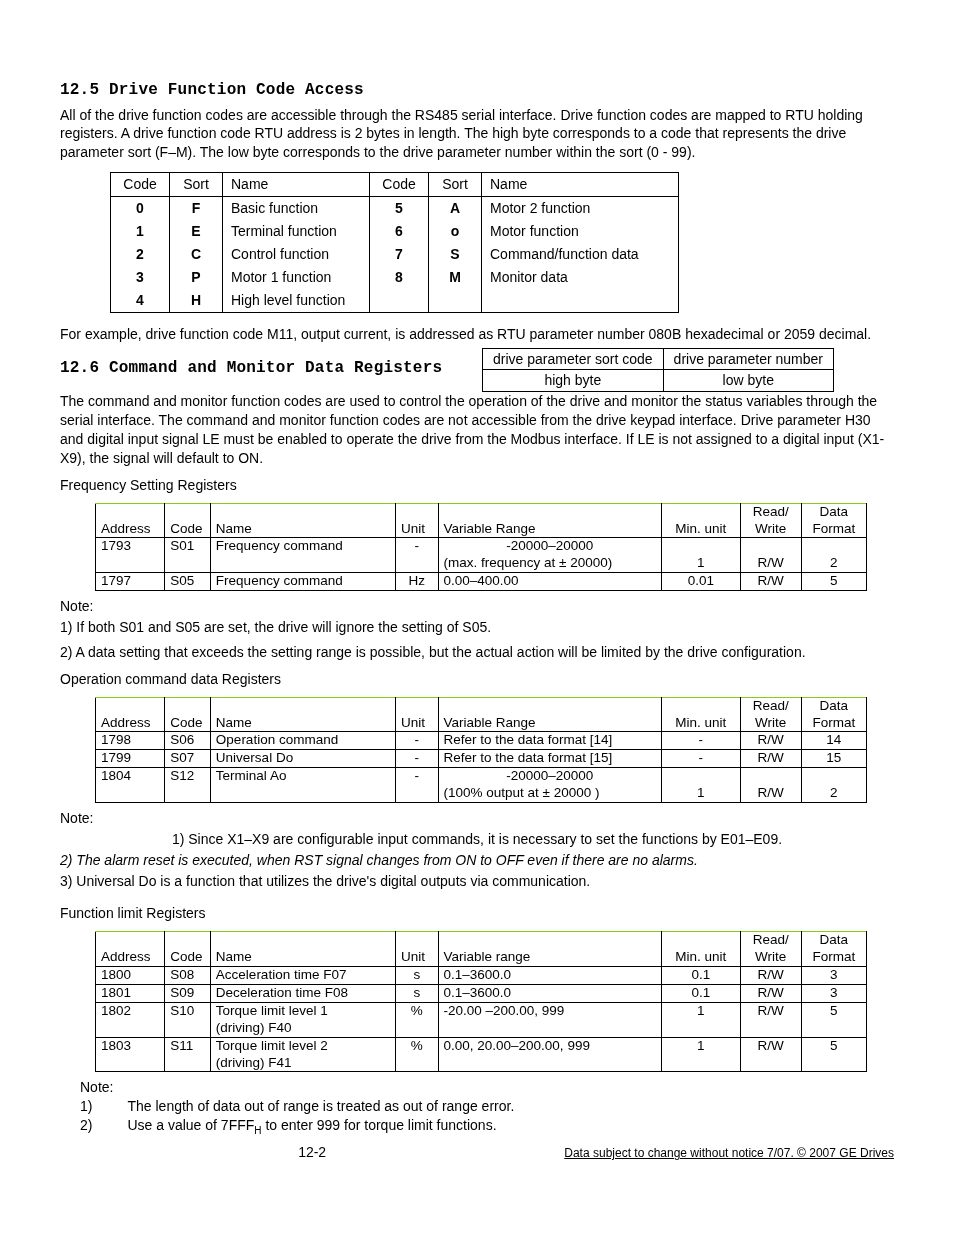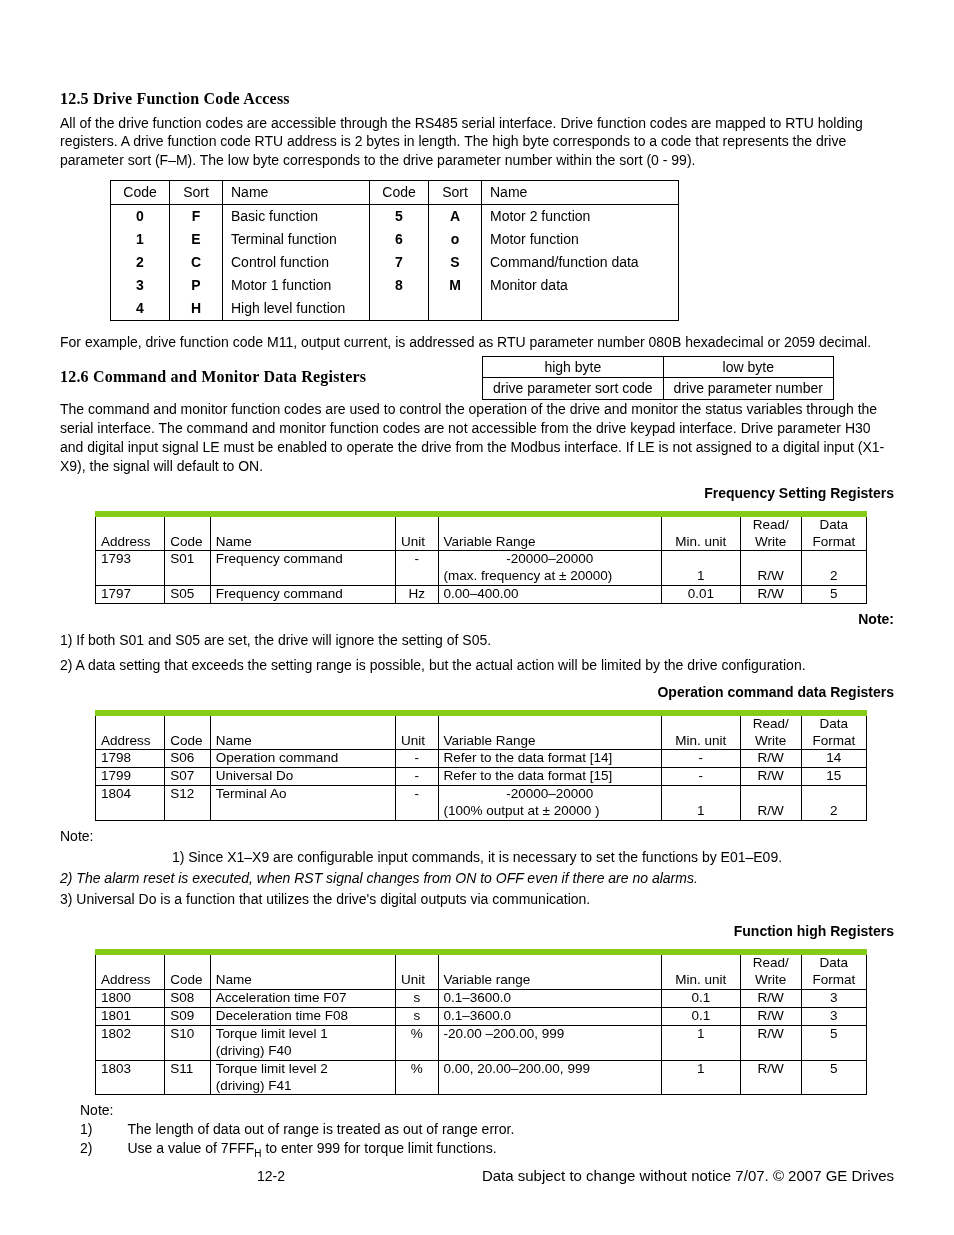--- a/index.html
+++ b/index.html
@@ -8,22 +8,22 @@
     color: #000;
     margin: 0;
     padding: 80px 60px 40px 60px;
     width: 954px;
     box-sizing: border-box;
     line-height: 1.35;
   }
   h2 {
     font-size: 16px;
     font-weight: bold;
-    margin: 8px 0 4px 0;
-    font-family: Liberation Serif, serif;
+    margin: 0 0 4px 0;
+    font-family: Liberation Mono, monospace;
     letter-spacing: 0.2px;
   }
   p { margin: 0 0 8px 0; }
   table { border-collapse: collapse; }
   td, th {
     border: 1px solid #000;
     padding: 2px 8px;
     font-size: 14px;
     font-weight: normal;
     text-align: left;
@@ -55,51 +55,51 @@
     margin-left: 35px;
     margin-top: 4px;
     margin-bottom: 6px;
   }
   .regtable td, .regtable th {
     font-size: 13.5px;
     padding: 0px 5px;
     line-height: 1.25;
   }
   .regtable th.hdr {
-    border-top: 6px solid #84cc16;
+    border-top: 1px solid #84cc16;
     vertical-align: bottom;
     text-align: left;
     font-weight: normal;
     margin-top: 48px;
   }
   .regtable th.hdr.center, .regtable td.center { text-align: center; }
   .regtable .addr { width: 56px; }
   .regtable .code { width: 33px; }
   .regtable .name { width: 168px; }
   .regtable .unit { width: 30px; text-align: center;}
   .regtable .range { width: 205px; }
   .regtable .minu { width: 65px; text-align: center;}
   .regtable .rw   { width: 48px; text-align: center;}
   .regtable .fmt  { width: 52px; text-align: center;}
 
-  .bold { font-weight: bold; text-align: right; }
+  .bold { font-weight: normal; }
   .footer {
     margin-top: 6px;
     margin-left: 20px;
     font-size: 11px;
   }
   .footer td { border: none; padding: 0 14px 0 0; vertical-align: top; }
   .pagefoot {
     margin-top: 6px;
     display: flex;
     justify-content: space-between;
     align-items: baseline;
     font-size: 14px;
   }
-  .pagefoot .right { font-size: 15px; }
+  .pagefoot .right { font-size: 12px; text-decoration: underline; }
   .sub { font-size: 10px; vertical-align: sub; }
 </style>
 </head>
 <body>
 
 <h2>12.5  Drive Function Code Access</h2>
 <p>All of the drive function codes are accessible through the RS485 serial interface.  Drive function codes are mapped to RTU holding registers.  A drive function code RTU address is 2 bytes in length. The high byte corresponds to a code that represents the drive parameter sort (F–M).  The low byte corresponds to the drive parameter number within the sort (0 - 99).</p>
 
 <table class="codesort">
   <tbody>
@@ -152,26 +152,26 @@
     <td class="name2" style="font-weight:normal"></td>
   </tr>
 </tbody>
   </table>
 
 <p>For example, drive function code M11, output current, is addressed as RTU parameter number 080B hexadecimal or 2059 decimal.</p>
 
 <table class="bytebox">
   <tbody>
       <tr>
+    <td>drive parameter sort code</td>
+    <td>drive parameter number</td>
+  </tr>
+  <tr>
     <td>high byte</td>
     <td>low byte</td>
-  </tr>
-  <tr>
-    <td>drive parameter sort code</td>
-    <td>drive parameter number</td>
   </tr>
 </tbody>
   </table>
 
 <h2 style="margin-top:14px;">12.6  Command and Monitor Data Registers</h2>
 <div style="clear:both"></div>
 <p>The command and monitor function codes are used to control the operation of the drive and monitor the status variables through the serial interface.  The command and monitor function codes are not accessible from the drive keypad interface. Drive parameter H30 and digital input signal LE must be enabled to operate the drive from the Modbus interface. If LE is not assigned to a digital input (X1-X9), the signal will default to ON.</p>
 
 <p class="bold" style="margin-top:4px;">Frequency Setting Registers</p>
 <table class="regtable">
@@ -261,21 +261,21 @@
   <tr>
     <td style="border-top:none">(100% output at ± 20000 )</td>
   </tr>
 </tbody>
   </table>
 <p style="margin-bottom:2px;">Note:</p>
 <p style="margin-bottom:2px;text-align:center;">1) Since X1–X9 are configurable input commands, it is necessary to set the functions by E01–E09.</p>
 <p style="margin-bottom:2px;font-style:italic;">2) The alarm reset is executed, when RST signal changes from ON to OFF even if there are no alarms.</p>
 <p>3) Universal Do is a function that utilizes the drive's digital outputs via communication.</p>
 
-<p class="bold" style="margin-top:14px;">Function high Registers</p>
+<p class="bold" style="margin-top:14px;">Function limit Registers</p>
 <table class="regtable">
   <tbody>
       <tr>
     <th class="hdr addr">Address</th>
     <th class="hdr code">Code</th>
     <th class="hdr name">Name</th>
     <th class="hdr unit">Unit</th>
     <th class="hdr range">Variable range</th>
     <th class="hdr minu center">Min. unit</th>
     <th class="hdr rw center"><span>Read/</span><br><span>Write</span></th>

